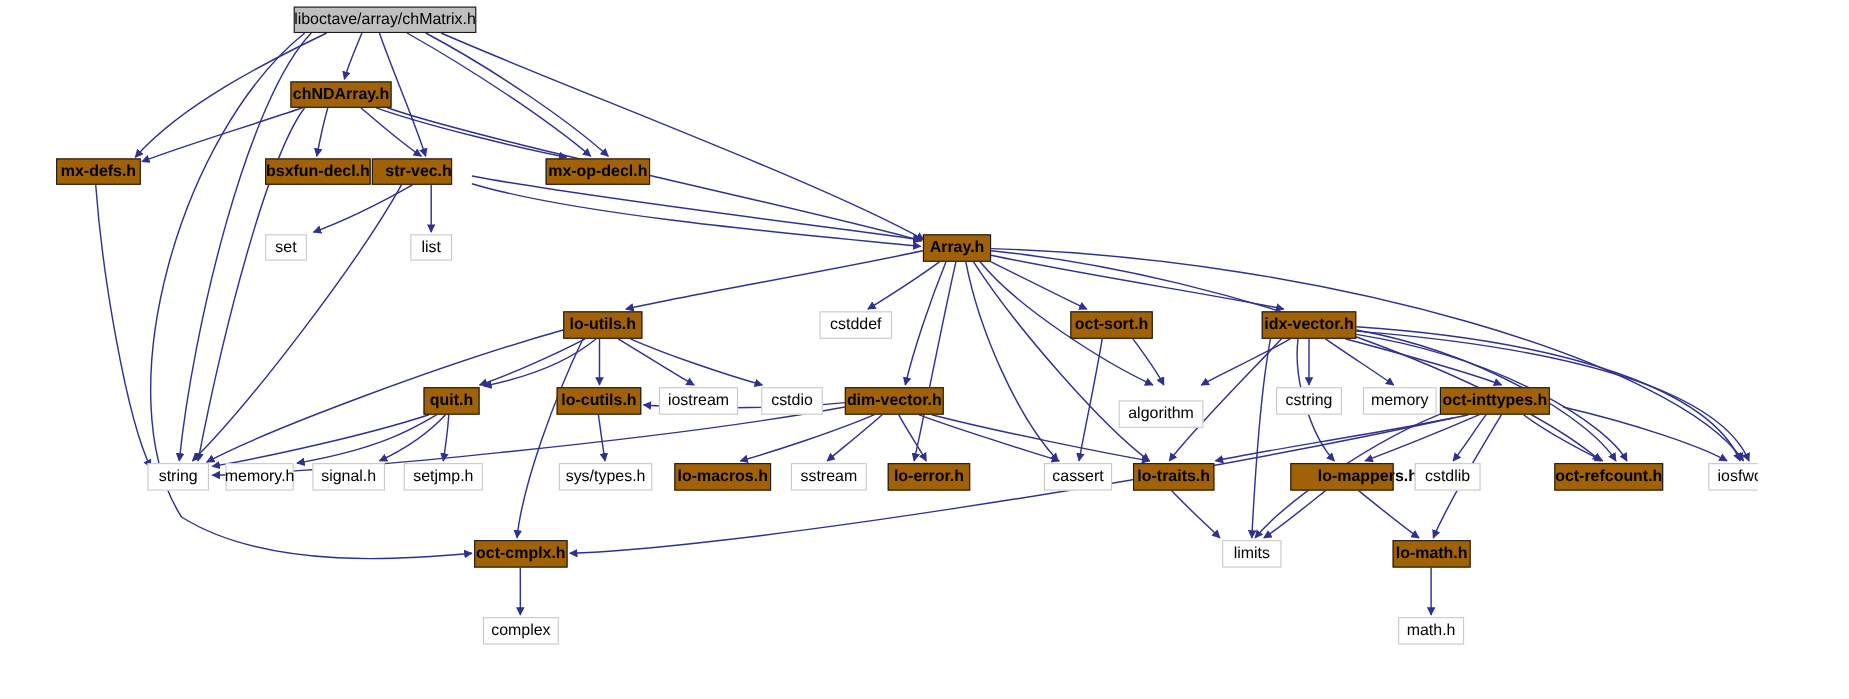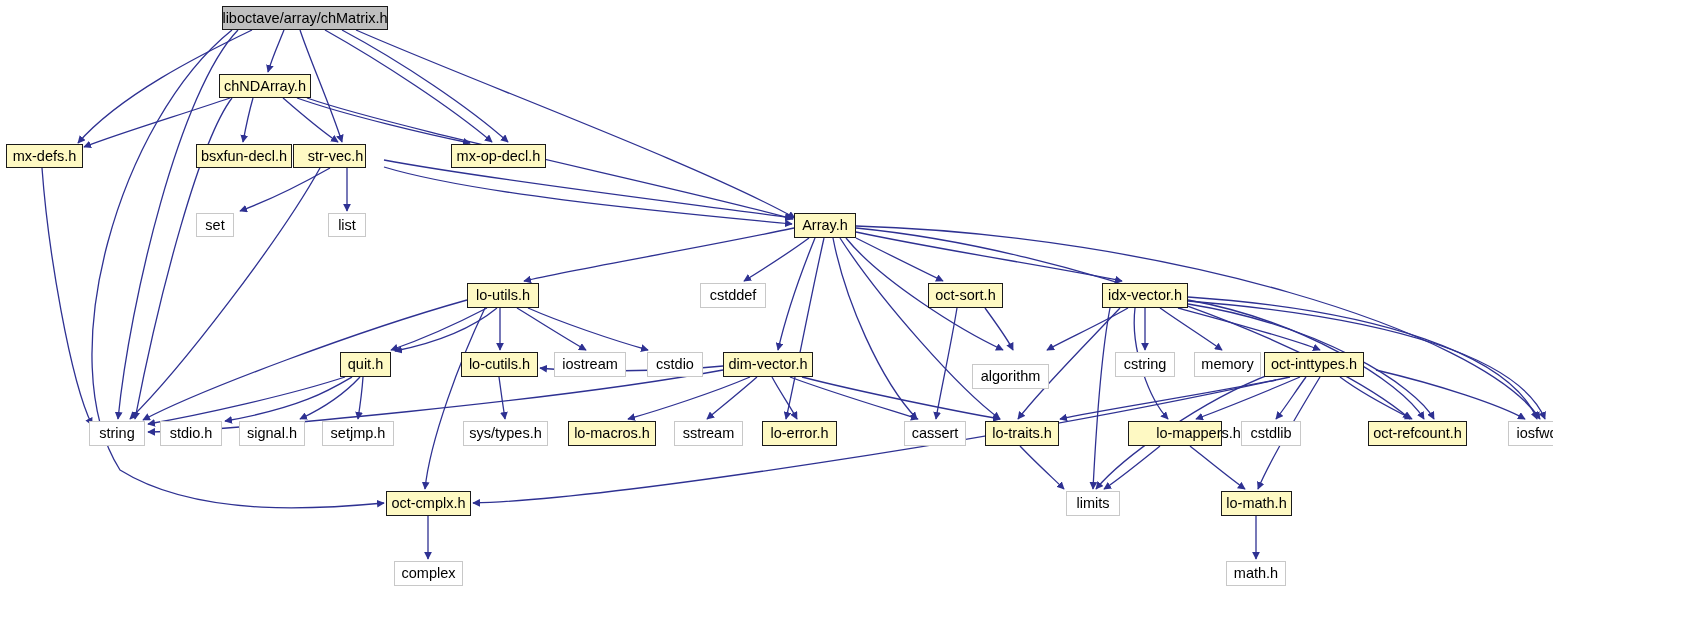--- a/index.html
+++ b/index.html
@@ -1,22 +1,22 @@
 <!DOCTYPE html>
 <html><head>
 <meta charset="utf-8">
 <style>
   html,body{margin:0;padding:0;background:#ffffff;}
   body{font-family:"Liberation Sans", sans-serif;}
-  #canvas{position:relative;width:1553px;height:635px;background:#ffffff;overflow:hidden;}
+  #canvas{position:relative;width:1553px;height:635px;background:#ffffff;overflow:hidden;margin-left:45px;}
   #edges{position:absolute;left:0;top:0;width:1681px;height:635px;}
   .node{position:absolute;box-sizing:border-box;display:flex;align-items:center;justify-content:center;
         font-size:14.5px;line-height:1;white-space:nowrap;color:#000000;}
   .node.sys{border:1px solid #c8c8c8;background:#ffffff;}
-  .node.hdr{border:1.6px solid #1a1a1a;background:#fef9c3;}
+  .node.hdr{border:1.6px solid #1a1a1a;background:#a16207;font-weight:bold;}
   .node.root{border:1.6px solid #1a1a1a;background:#bfbfbf;}
   .node span{pointer-events:none;}
 </style>
 </head>
 <body>
 
 <div id="canvas">
   <svg id="edges" xmlns="http://www.w3.org/2000/svg">
     <defs>
       <marker id="arrow" viewBox="0 0 10 10" refX="9" refY="5" markerWidth="6" markerHeight="6" orient="auto-start-reverse">
@@ -166,21 +166,21 @@
       <div class="node sys" style="left: 1194px; top: 352px; width: 67px; height: 25px;">
         <span>memory</span>
       </div>
       <div class="node hdr" style="left: 1264px; top: 352px; width: 100px; height: 25px; text-align: center;">
         <span>oct-inttypes.h</span>
       </div>
       <div class="node sys" style="left: 89px; top: 421px; width: 56px; height: 25px;">
         <span>string</span>
       </div>
       <div class="node sys" style="left: 160px; top: 421px; width: 62px; height: 25px;">
-        <span>stdio.h</span>
+        <span>memory.h</span>
       </div>
       <div class="node sys" style="left: 239px; top: 421px; width: 66px; height: 25px;">
         <span>signal.h</span>
       </div>
       <div class="node sys" style="left: 322px; top: 421px; width: 72px; height: 25px;">
         <span>setjmp.h</span>
       </div>
       <div class="node sys" style="left: 463px; top: 421px; width: 85px; height: 25px;">
         <span>sys/types.h</span>
       </div>

